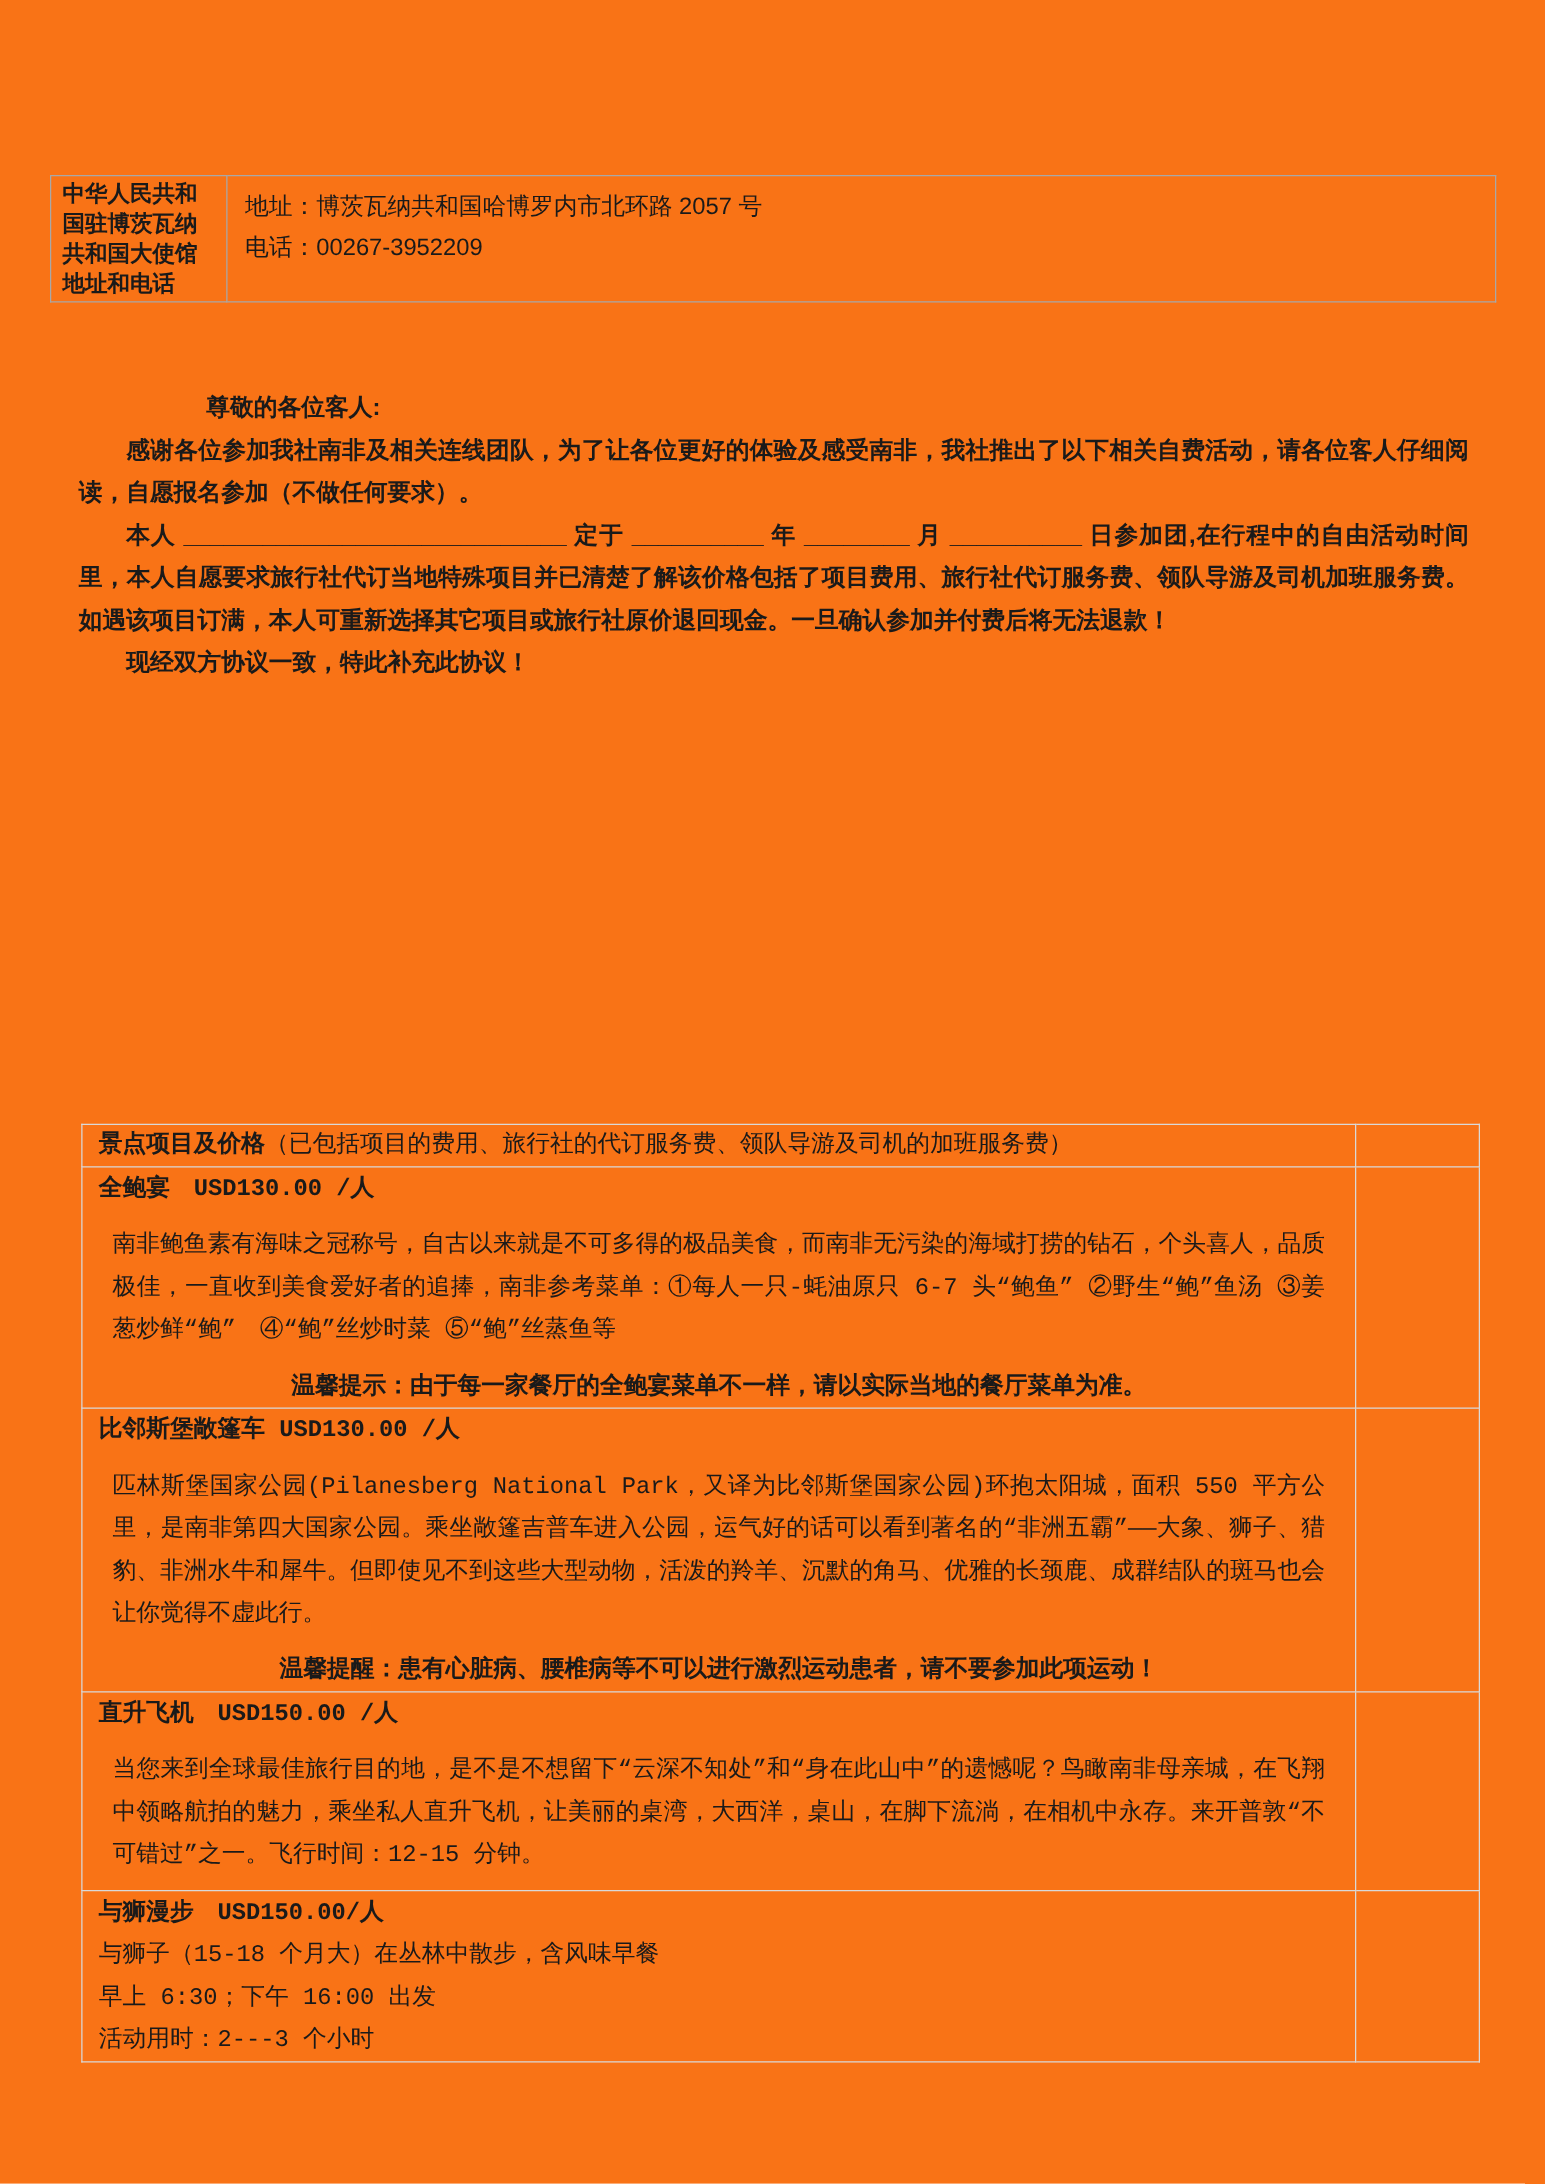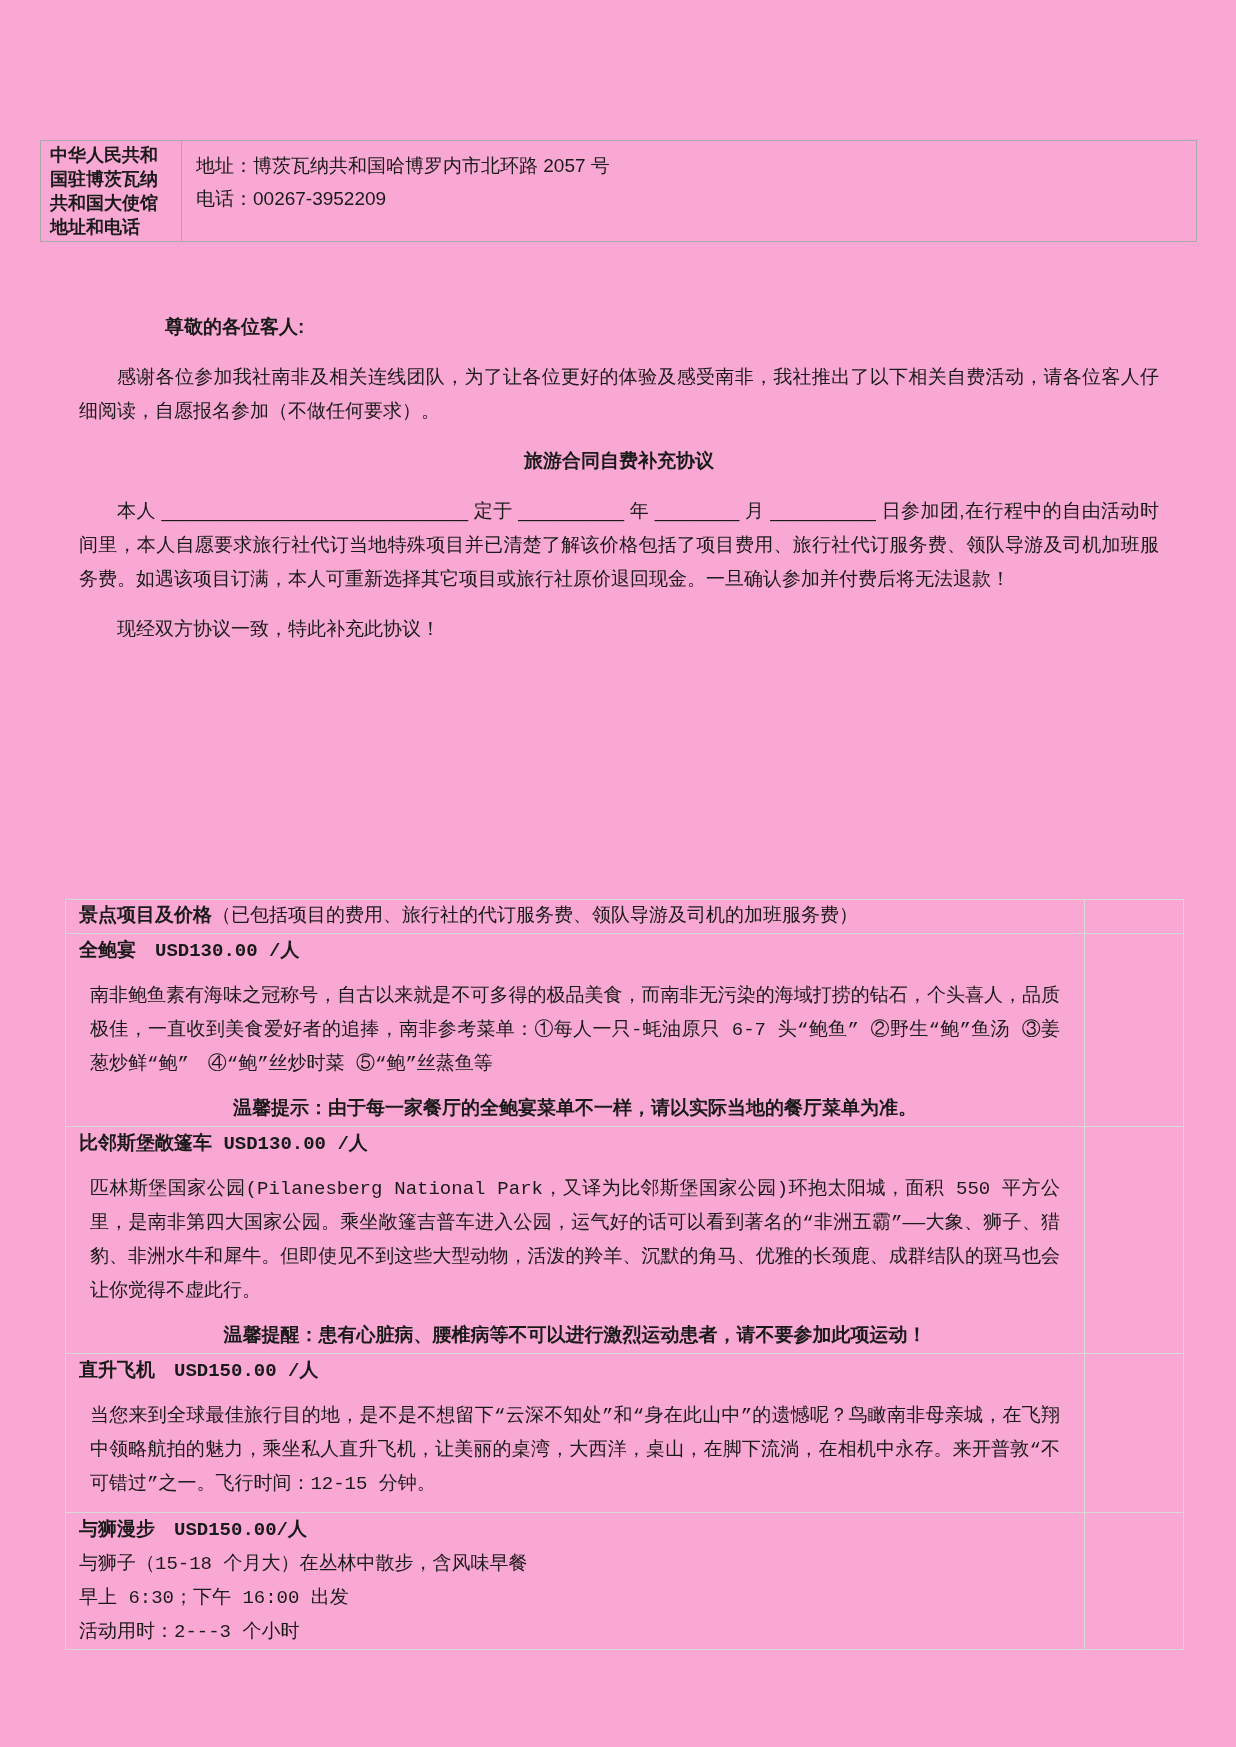--- a/index.html
+++ b/index.html
@@ -4,21 +4,21 @@
 <style>
   html, body {
     margin: 0;
     padding: 0;
     background: #ffffff;
   }
   .page {
     position: relative;
     width: 1236px;
     height: 1747px;
-    background: #f9a8d4;
+    background: #f97316;
     color: #1a1a1a;
     font-family: "Liberation Sans", "DejaVu Sans", sans-serif;
     overflow: hidden;
   }
 
   
   .embassy-table {
     position: absolute;
     top: 140px;
     left: 40px;
@@ -51,22 +51,23 @@
     width: 1112px;
     font-size: 19px;
     line-height: 34px;
   }
   .salutation {
     font-weight: bold;
     padding-left: 102px;
     margin-top: 22px;
   }
   .intro, .agreement-body, .agreement-close {
-    margin: 16px;
+    margin: 0;
     text-indent: 2em;
+    font-weight: bold;
   }
   .intro, .agreement-body {
     text-align: justify;
   }
   .agreement-title {
     text-align: center;
     font-weight: bold;
   }
 
   
@@ -128,21 +129,20 @@
           <div>地址：博茨瓦纳共和国哈博罗内市北环路 2057 号</div>
           <div>电话：00267-3952209</div>
         </td>
       </tr>
     </tbody>
   </table>
 
   <div class="letter">
     <div class="salutation">尊敬的各位客人:</div>
     <p class="intro">感谢各位参加我社南非及相关连线团队，为了让各位更好的体验及感受南非，我社推出了以下相关自费活动，请各位客人仔细阅读，自愿报名参加（不做任何要求）。</p>
-    <div class="agreement-title">旅游合同自费补充协议</div>
     <p class="agreement-body">本人 _____________________________ 定于 __________ 年 ________ 月 __________ 日参加团,在行程中的自由活动时间里，本人自愿要求旅行社代订当地特殊项目并已清楚了解该价格包括了项目费用、旅行社代订服务费、领队导游及司机加班服务费。如遇该项目订满，本人可重新选择其它项目或旅行社原价退回现金。一旦确认参加并付费后将无法退款！</p>
     <p class="agreement-close">现经双方协议一致，特此补充此协议！</p>
   </div>
 
   <table class="price-table">
     <tbody>
       <tr>
         <td class="table-header-cell">
           <span class="header-title">景点项目及价格</span><span>（已包括项目的费用、旅行社的代订服务费、领队导游及司机的加班服务费）</span>
         </td>

